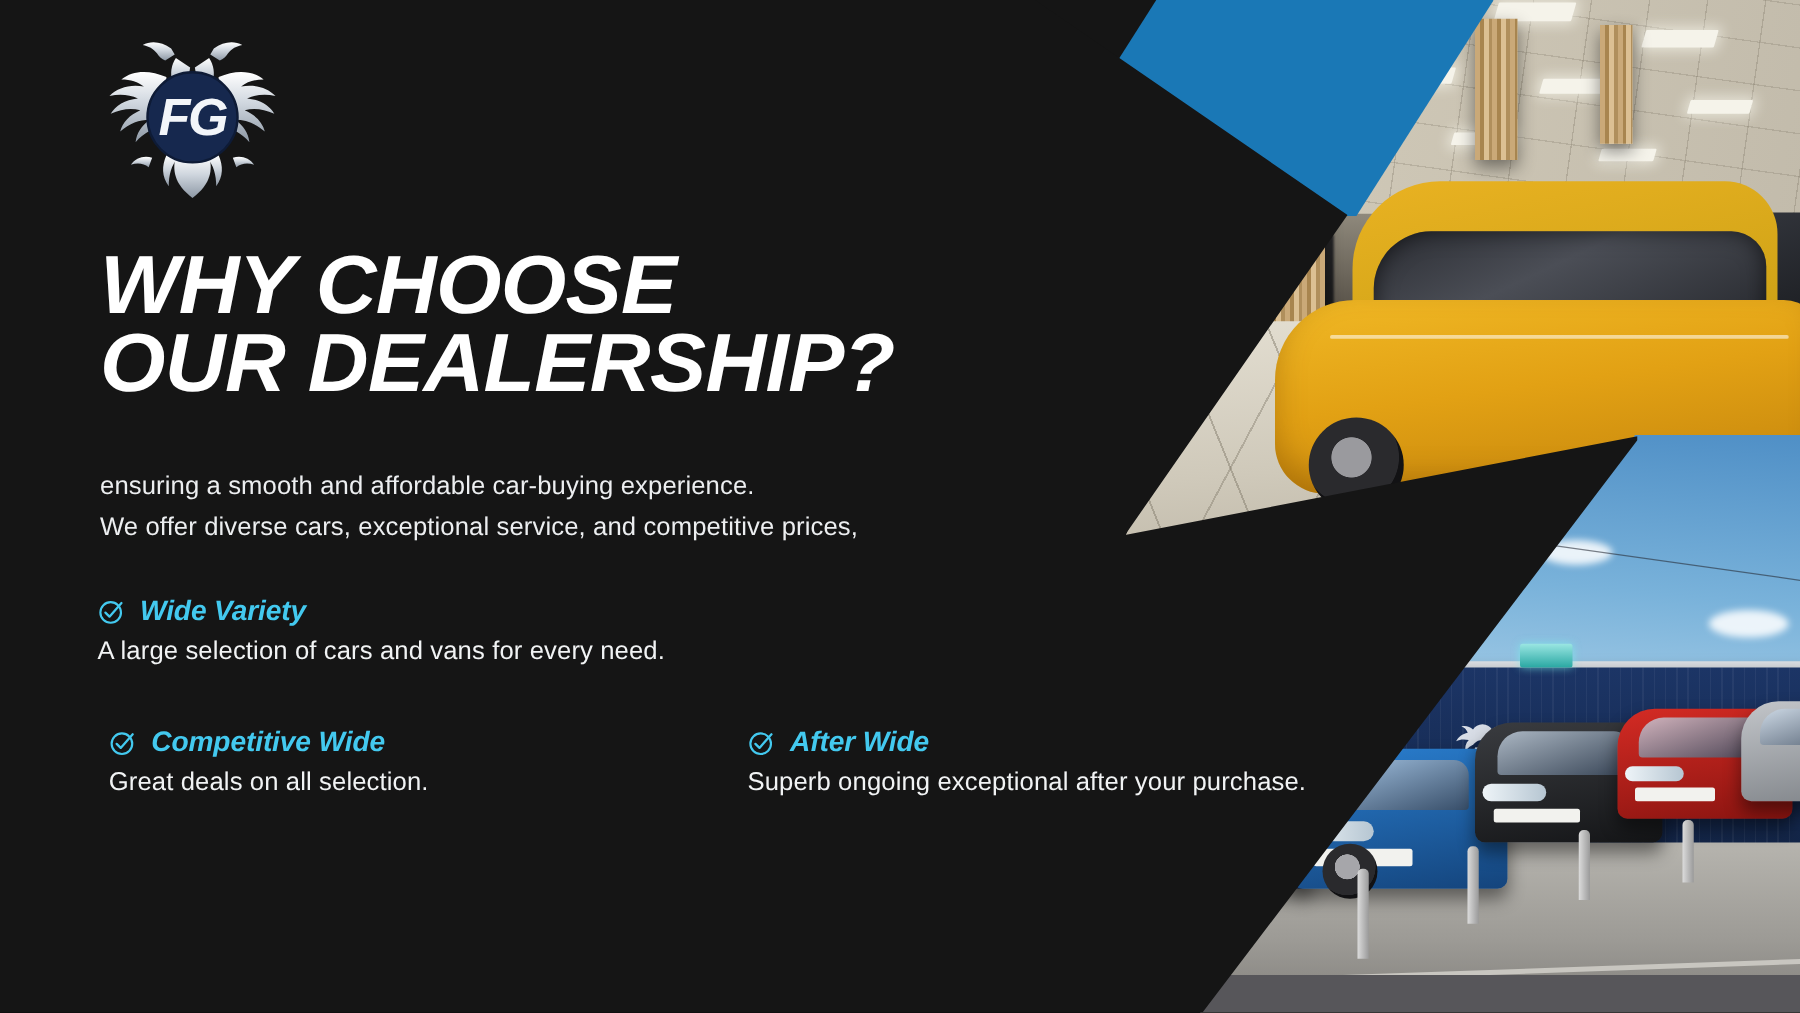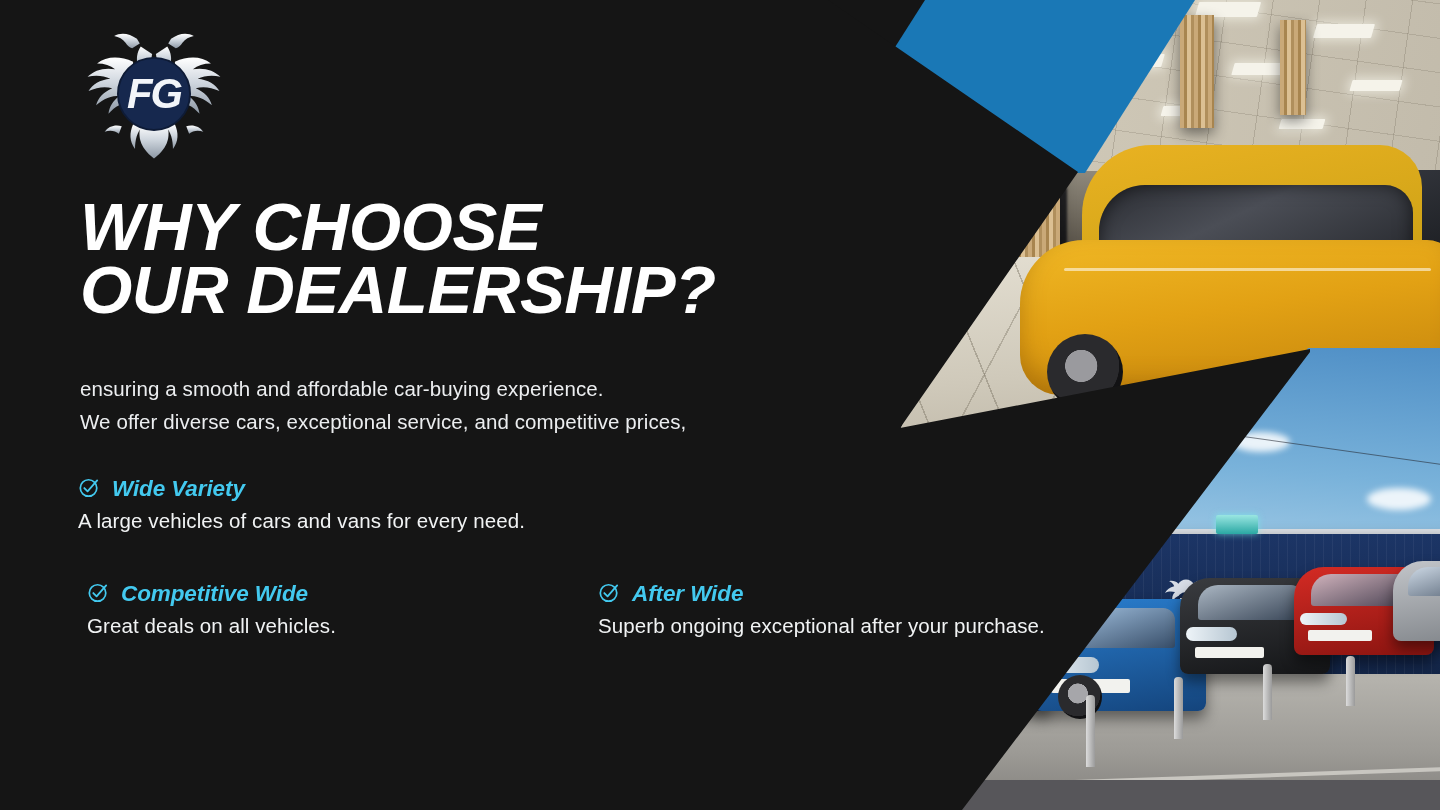--- a/index.html
+++ b/index.html
@@ -279,21 +279,21 @@
     position:absolute; left:78px; top:476px;
     width:1030px;
     display:grid;
     grid-template-columns:520px 500px;
     grid-template-rows:auto auto;
     row-gap:48px;
   }
   .feature { position:relative; }
   .feature.indent { padding-left:9px; }
   .feature-head {
-    display:flex; align-items:flex-start; gap:11px;
+    display:flex; align-items:center; gap:11px;
     margin-bottom:7px;
   }
   .check-icon { flex:0 0 auto; display:block; width:23px; height:23px; }
   .feature-title {
     color:#43c9ef;
     font-size:22.5px;
     font-weight:bold;
     font-style:italic;
     letter-spacing:-0.1px;
     white-space:nowrap;
@@ -461,35 +461,35 @@
     <div class="features">
 
       <div class="feature col-left">
         <div class="feature-head">
           <svg class="check-icon" viewBox="0 0 24 24">
             <circle cx="11" cy="12.5" r="8.6" fill="none" stroke="#43c9ef" stroke-width="1.8"></circle>
             <path d="M6.6 12.6 L10 16 L20 4.6" fill="none" stroke="#43c9ef" stroke-width="1.9" stroke-linecap="round" stroke-linejoin="round"></path>
           </svg>
           <span class="feature-title">Wide Variety</span>
         </div>
-        <div class="feature-desc">A large vehicles of cars and vans for every need.</div>
+        <div class="feature-desc">A large selection of cars and vans for every need.</div>
       </div>
 
       <div class="feature col-right">
       </div>
 
       <div class="feature col-left indent">
         <div class="feature-head">
           <svg class="check-icon" viewBox="0 0 24 24">
             <circle cx="11" cy="12.5" r="8.6" fill="none" stroke="#43c9ef" stroke-width="1.8"></circle>
             <path d="M6.6 12.6 L10 16 L20 4.6" fill="none" stroke="#43c9ef" stroke-width="1.9" stroke-linecap="round" stroke-linejoin="round"></path>
           </svg>
           <span class="feature-title">Competitive Wide</span>
         </div>
-        <div class="feature-desc">Great deals on all vehicles.</div>
+        <div class="feature-desc">Great deals on all selection.</div>
       </div>
 
       <div class="feature col-right">
         <div class="feature-head">
           <svg class="check-icon" viewBox="0 0 24 24">
             <circle cx="11" cy="12.5" r="8.6" fill="none" stroke="#43c9ef" stroke-width="1.8"></circle>
             <path d="M6.6 12.6 L10 16 L20 4.6" fill="none" stroke="#43c9ef" stroke-width="1.9" stroke-linecap="round" stroke-linejoin="round"></path>
           </svg>
           <span class="feature-title">After Wide</span>
         </div>

